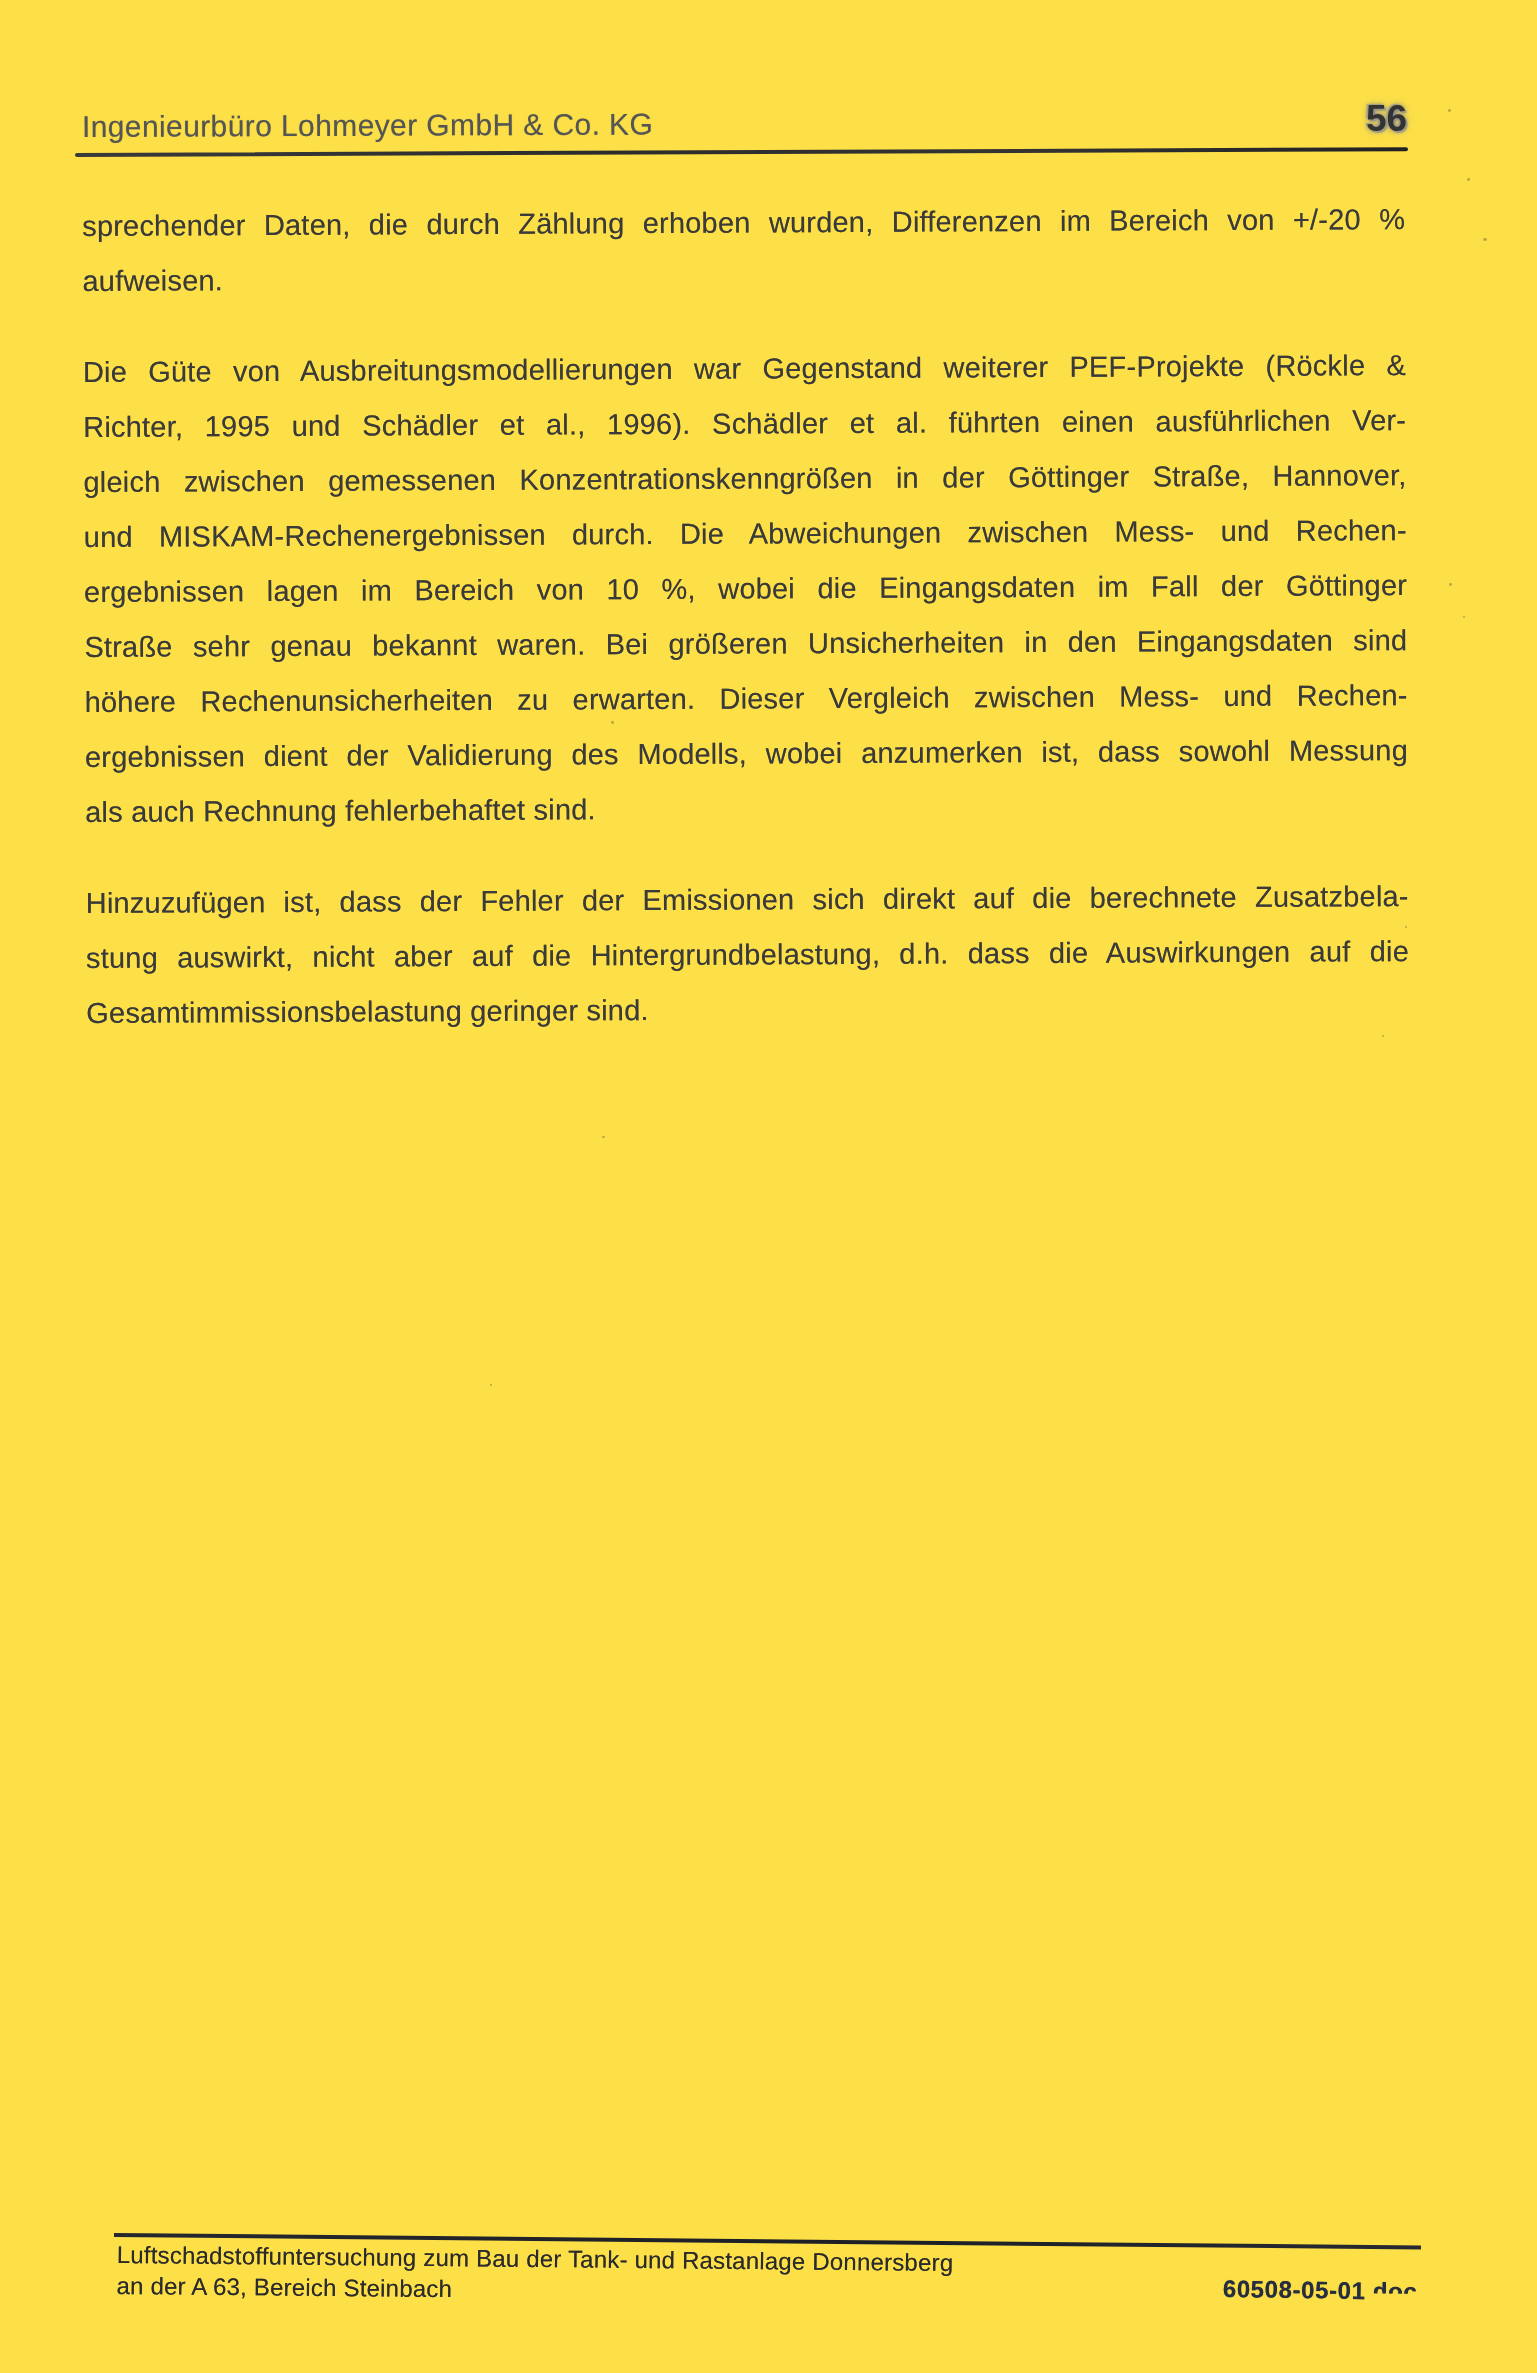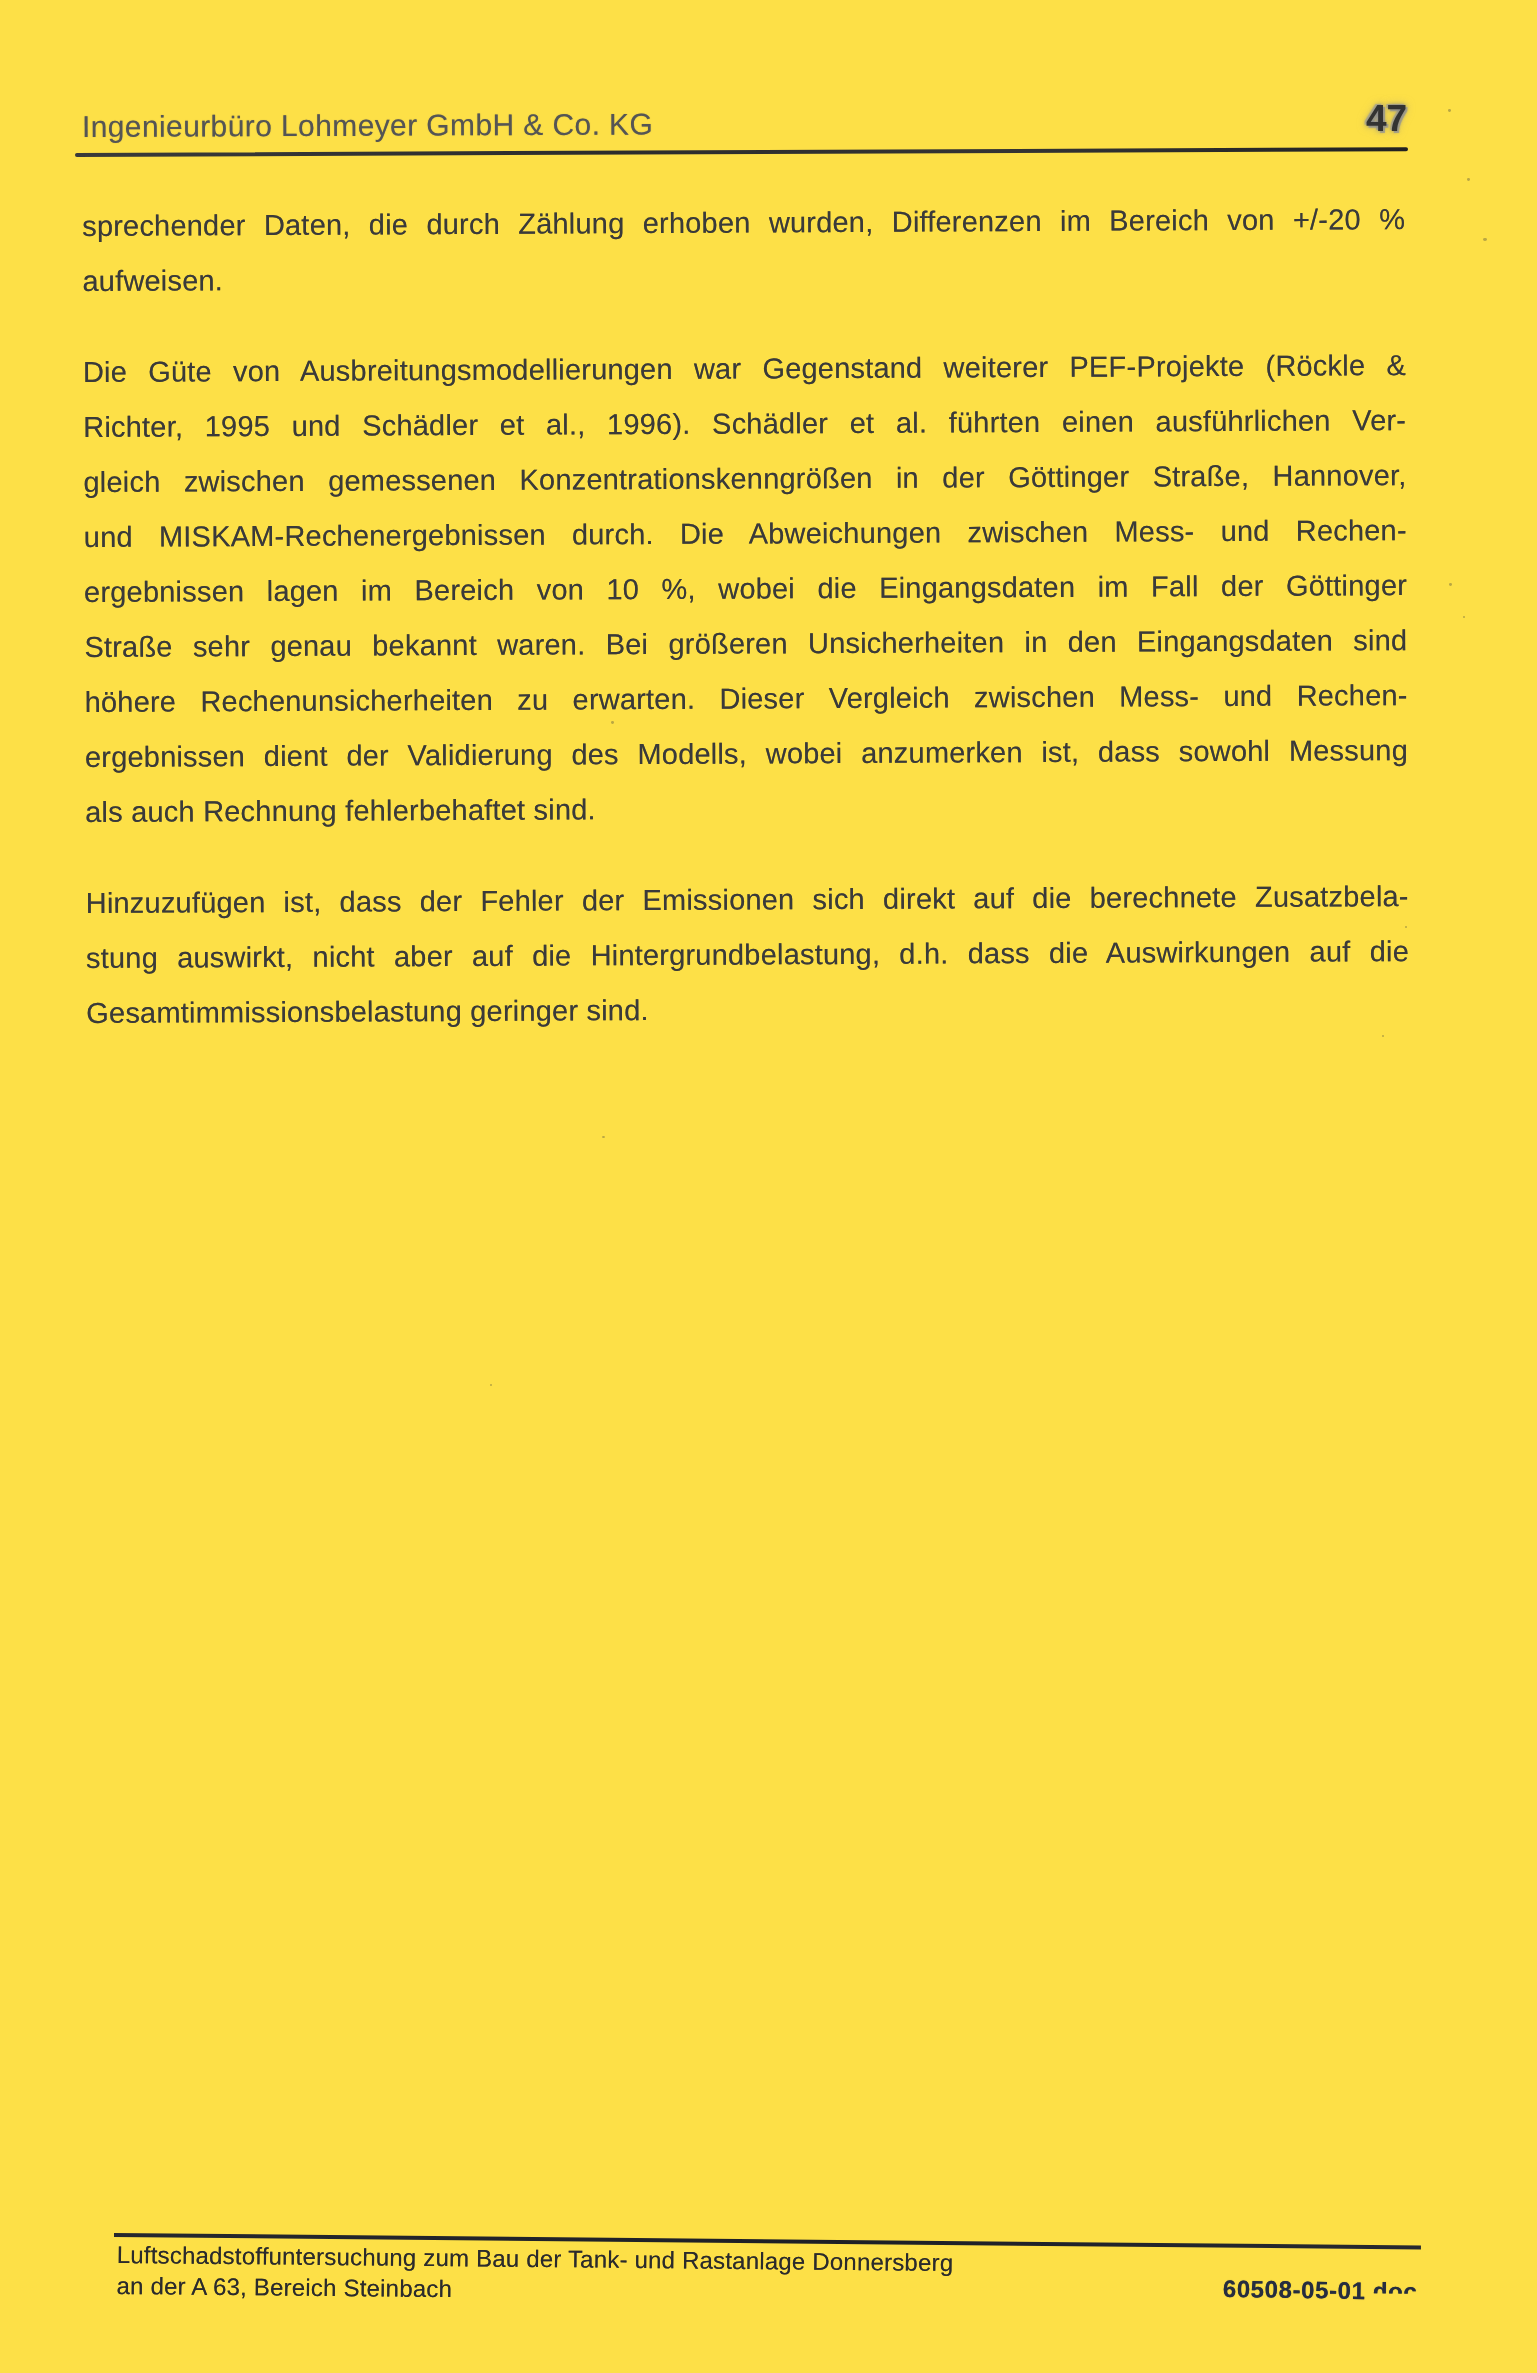--- a/index.html
+++ b/index.html
@@ -130,21 +130,21 @@
 </style>
 </head>
 <body>
 
 <div class="page">
 
   <div class="header-block">
     <div class="company">Ingenieurbüro Lohmeyer GmbH &amp; Co. KG</div>
     <div class="header-rule"></div>
   </div>
-  <div class="page-number">47</div>
+  <div class="page-number">56</div>
 
   <div class="body-block">
 
     <div class="paragraph">
       <div class="line">sprechender Daten, die durch Zählung erhoben wurden, Differenzen im Bereich von +/-20 %</div>
       <div class="line pl">aufweisen.</div>
     </div>
 
     <div class="paragraph">
       <div class="line">Die Güte von Ausbreitungsmodellierungen war Gegenstand weiterer PEF-Projekte (Röckle &amp;</div>

